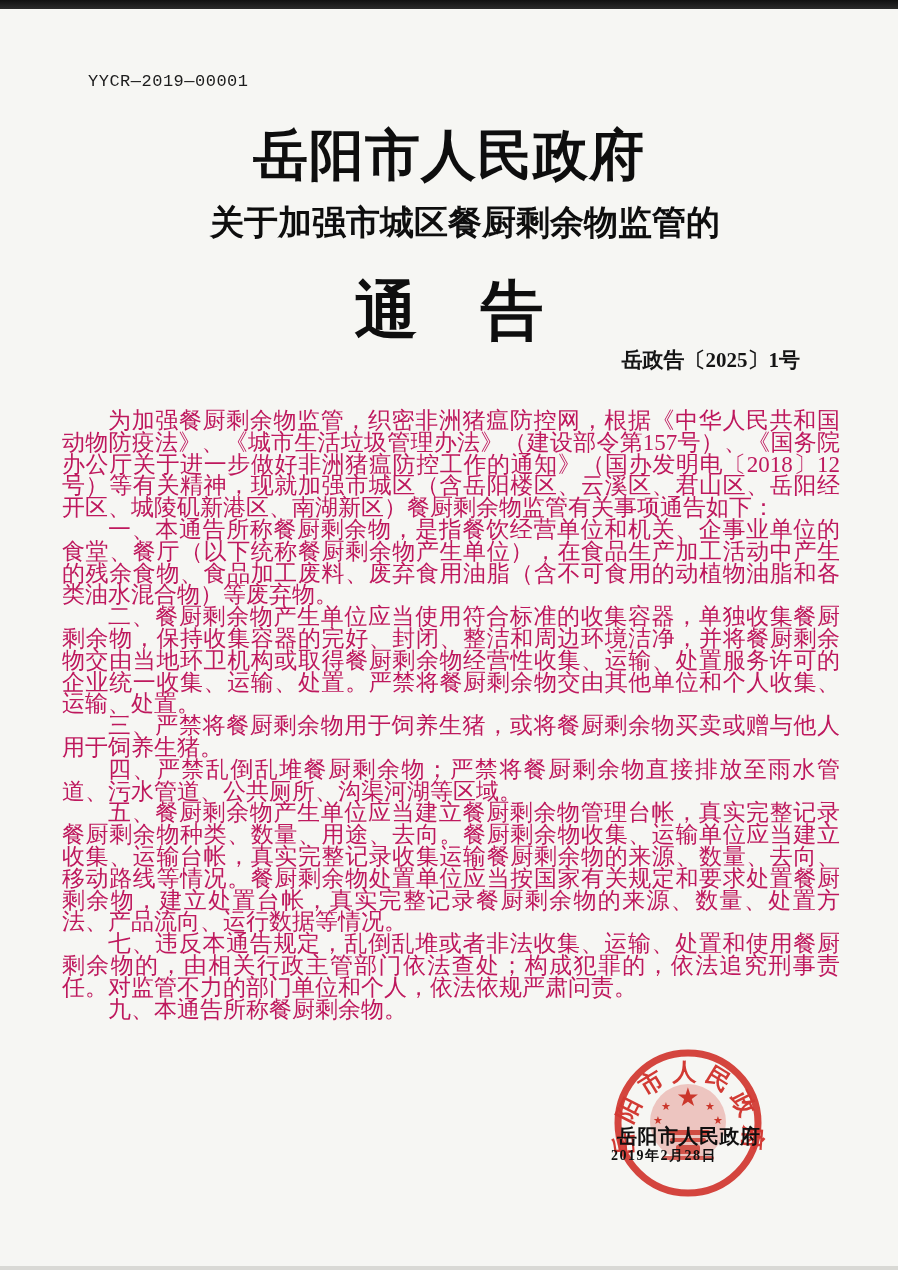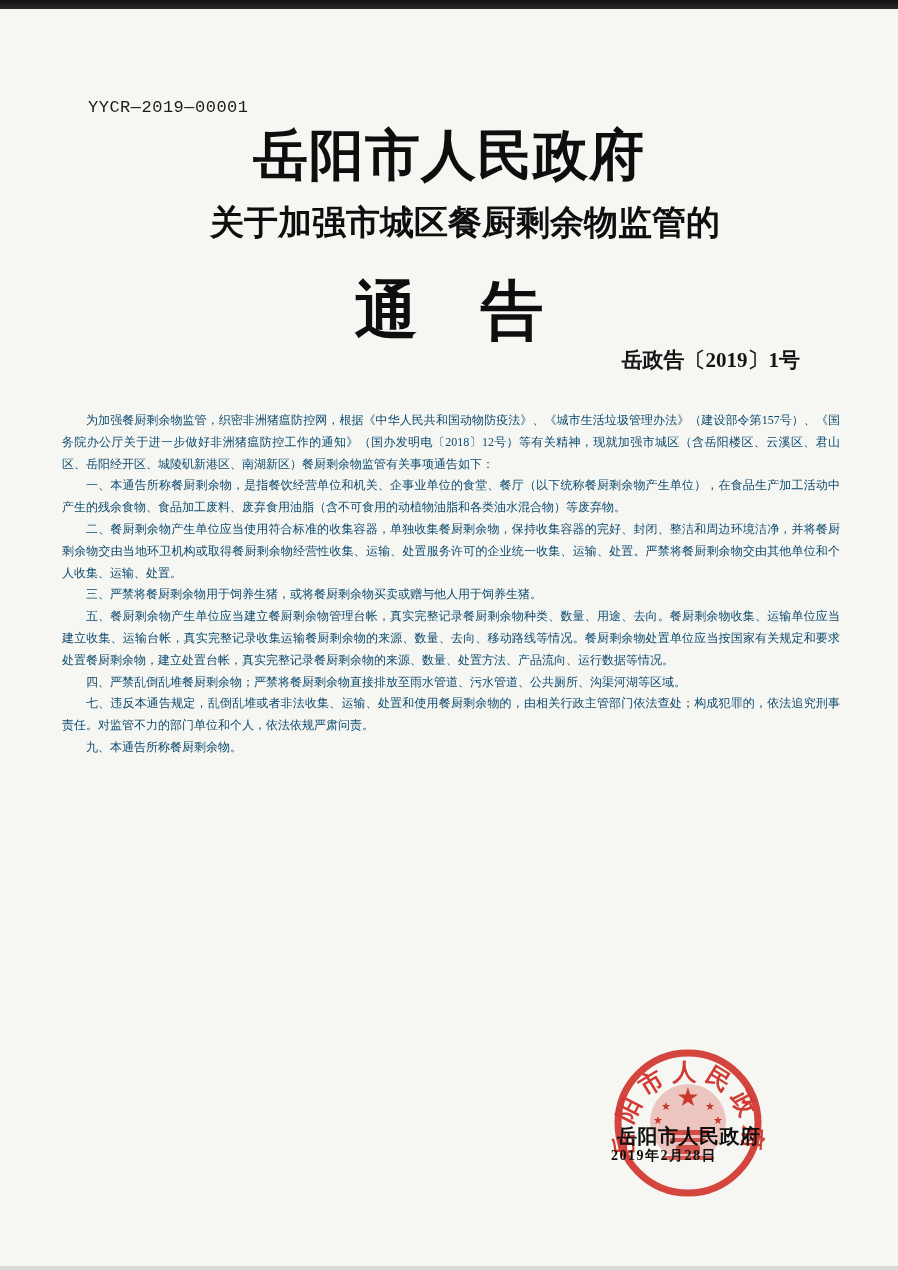--- a/index.html
+++ b/index.html
@@ -23,21 +23,21 @@
     background: linear-gradient(#101010, #2a2a2a);
   }
   .scan-edge-bottom {
     position: absolute;
     left: 0; bottom: 0;
     width: 100%; height: 4px;
     background: #d9d9d5;
   }
   .doc-code {
     position: absolute;
-    left: 88px; top: 98px;
+    left: 88px; top: 72px;
     font-family: "Liberation Mono", "DejaVu Sans Mono", monospace;
     font-size: 17px;
     letter-spacing: 0.5px;
     color: #1c1c1c;
     white-space: nowrap;
   }
   .title-block {
     position: absolute;
     left: 0; top: 120px;
     width: 100%;
@@ -73,24 +73,24 @@
     font-size: 21px;
     font-weight: bold;
     color: #141414;
     white-space: nowrap;
   }
   .body-text {
     position: absolute;
     left: 62px;
     top: 410px;
     width: 778px;
-    font-size: 12px;
+    font-size: 23px;
     line-height: 21.8px;
     text-align: justify;
-    color: #0c4a6e;
+    color: #be185d;
   }
   .body-text p {
     margin: 0;
     text-indent: 2em;
   }
   .seal-wrap {
     position: absolute;
     left: 606px;
     top: 1044px;
     width: 164px;
@@ -126,29 +126,29 @@
   <div class="scan-edge-top"></div>
 
   <div class="doc-code">YYCR—2019—00001</div>
 
   <div class="title-block">
     <div class="title-line1">岳阳市人民政府</div>
     <div class="title-line2">关于加强市城区餐厨剩余物监管的</div>
     <div class="title-line3">通　告</div>
   </div>
 
-  <div class="issue-number">岳政告〔2019〕1号</div>
+  <div class="issue-number">岳政告〔2025〕1号</div>
 
   <div class="body-text">
     <p>为加强餐厨剩余物监管，织密非洲猪瘟防控网，根据《中华人民共和国动物防疫法》、《城市生活垃圾管理办法》（建设部令第157号）、《国务院办公厅关于进一步做好非洲猪瘟防控工作的通知》（国办发明电〔2018〕12号）等有关精神，现就加强市城区（含岳阳楼区、云溪区、君山区、岳阳经开区、城陵矶新港区、南湖新区）餐厨剩余物监管有关事项通告如下：</p>
     <p>一、本通告所称餐厨剩余物，是指餐饮经营单位和机关、企事业单位的食堂、餐厅（以下统称餐厨剩余物产生单位），在食品生产加工活动中产生的残余食物、食品加工废料、废弃食用油脂（含不可食用的动植物油脂和各类油水混合物）等废弃物。</p>
     <p>二、餐厨剩余物产生单位应当使用符合标准的收集容器，单独收集餐厨剩余物，保持收集容器的完好、封闭、整洁和周边环境洁净，并将餐厨剩余物交由当地环卫机构或取得餐厨剩余物经营性收集、运输、处置服务许可的企业统一收集、运输、处置。严禁将餐厨剩余物交由其他单位和个人收集、运输、处置。</p>
     <p>三、严禁将餐厨剩余物用于饲养生猪，或将餐厨剩余物买卖或赠与他人用于饲养生猪。</p>
+    <p>四、严禁乱倒乱堆餐厨剩余物；严禁将餐厨剩余物直接排放至雨水管道、污水管道、公共厕所、沟渠河湖等区域。</p>
     <p>五、餐厨剩余物产生单位应当建立餐厨剩余物管理台帐，真实完整记录餐厨剩余物种类、数量、用途、去向。餐厨剩余物收集、运输单位应当建立收集、运输台帐，真实完整记录收集运输餐厨剩余物的来源、数量、去向、移动路线等情况。餐厨剩余物处置单位应当按国家有关规定和要求处置餐厨剩余物，建立处置台帐，真实完整记录餐厨剩余物的来源、数量、处置方法、产品流向、运行数据等情况。</p>
-    <p>四、严禁乱倒乱堆餐厨剩余物；严禁将餐厨剩余物直接排放至雨水管道、污水管道、公共厕所、沟渠河湖等区域。</p>
     <p>七、违反本通告规定，乱倒乱堆或者非法收集、运输、处置和使用餐厨剩余物的，由相关行政主管部门依法查处；构成犯罪的，依法追究刑事责任。对监管不力的部门单位和个人，依法依规严肃问责。</p>
     <p>九、本通告所称餐厨剩余物。</p>
   </div>
 
   <div class="seal-wrap">
     <svg width="164" height="158" viewBox="0 0 164 158">
       <g opacity="0.92">
 
         <circle cx="82" cy="79" r="70" fill="none" stroke="#cf2b24" stroke-width="7" opacity="0.95"></circle>
 

